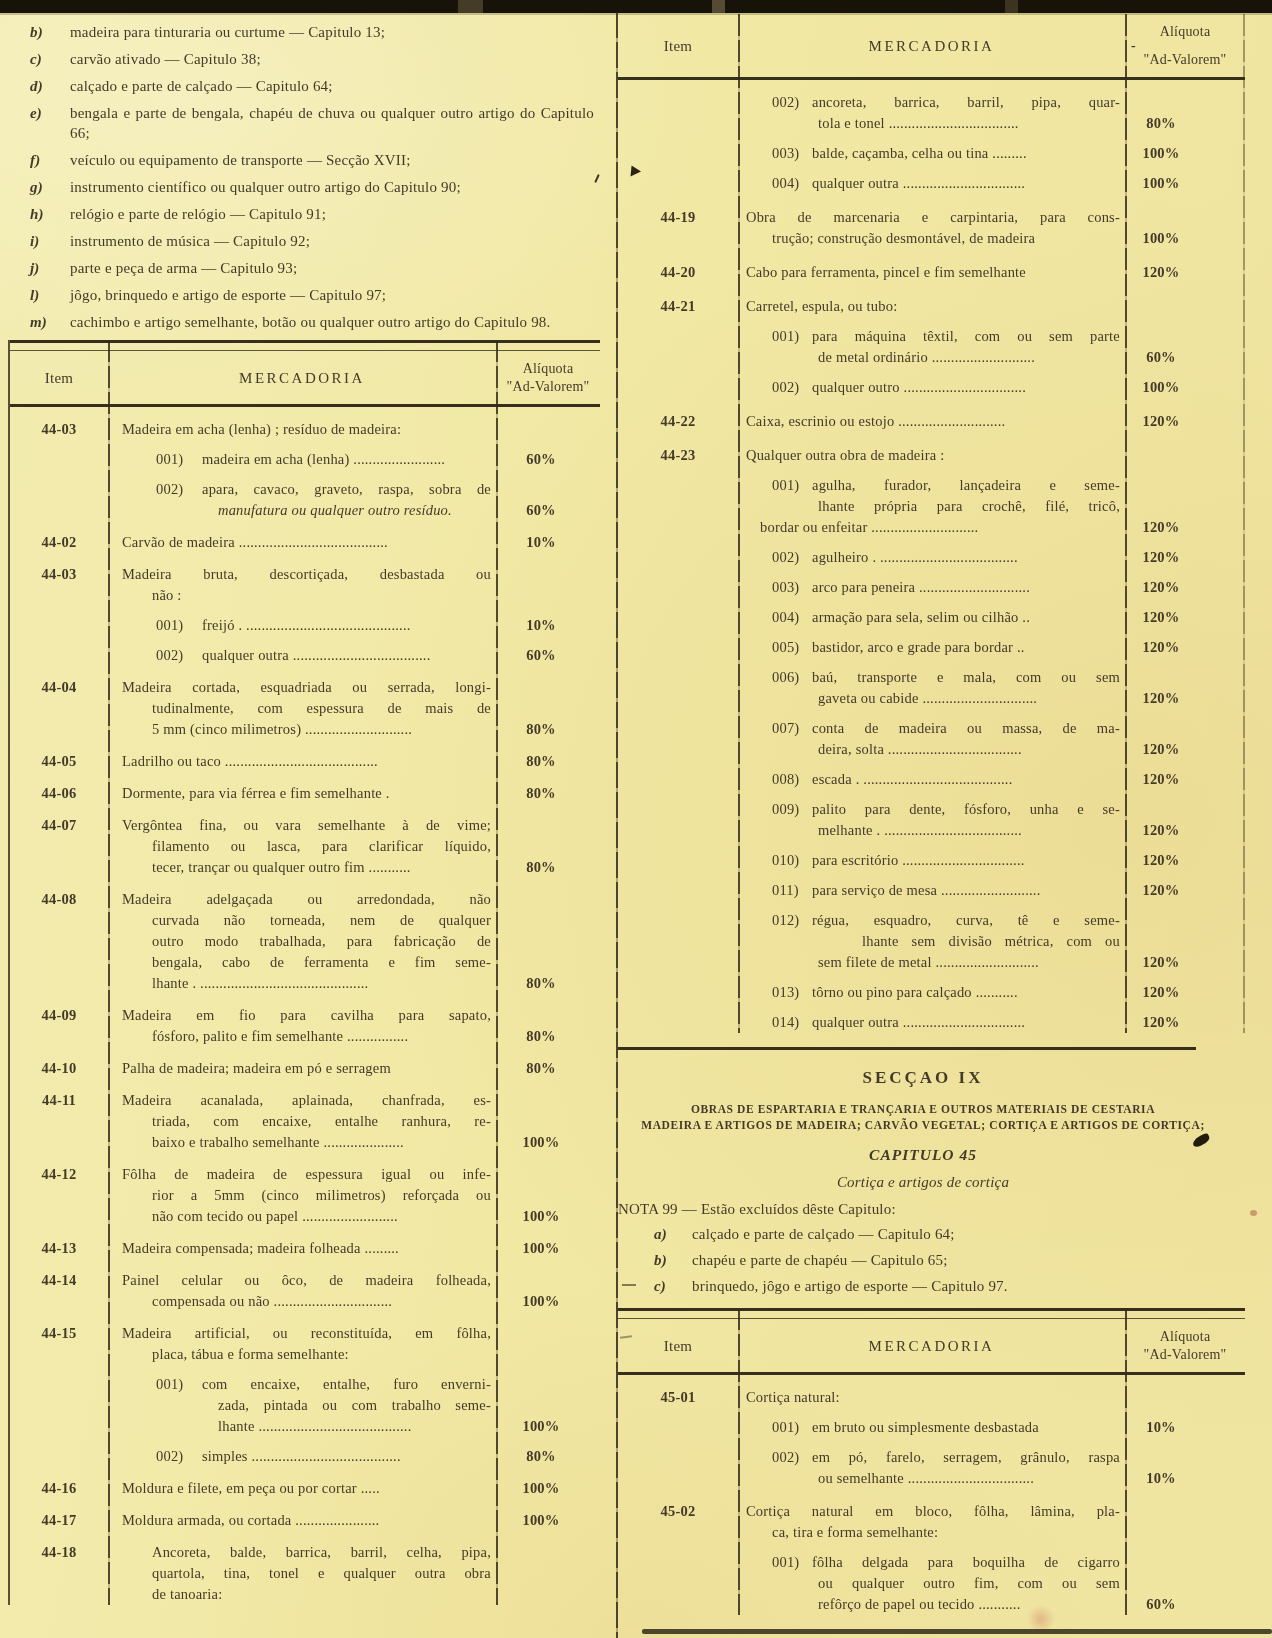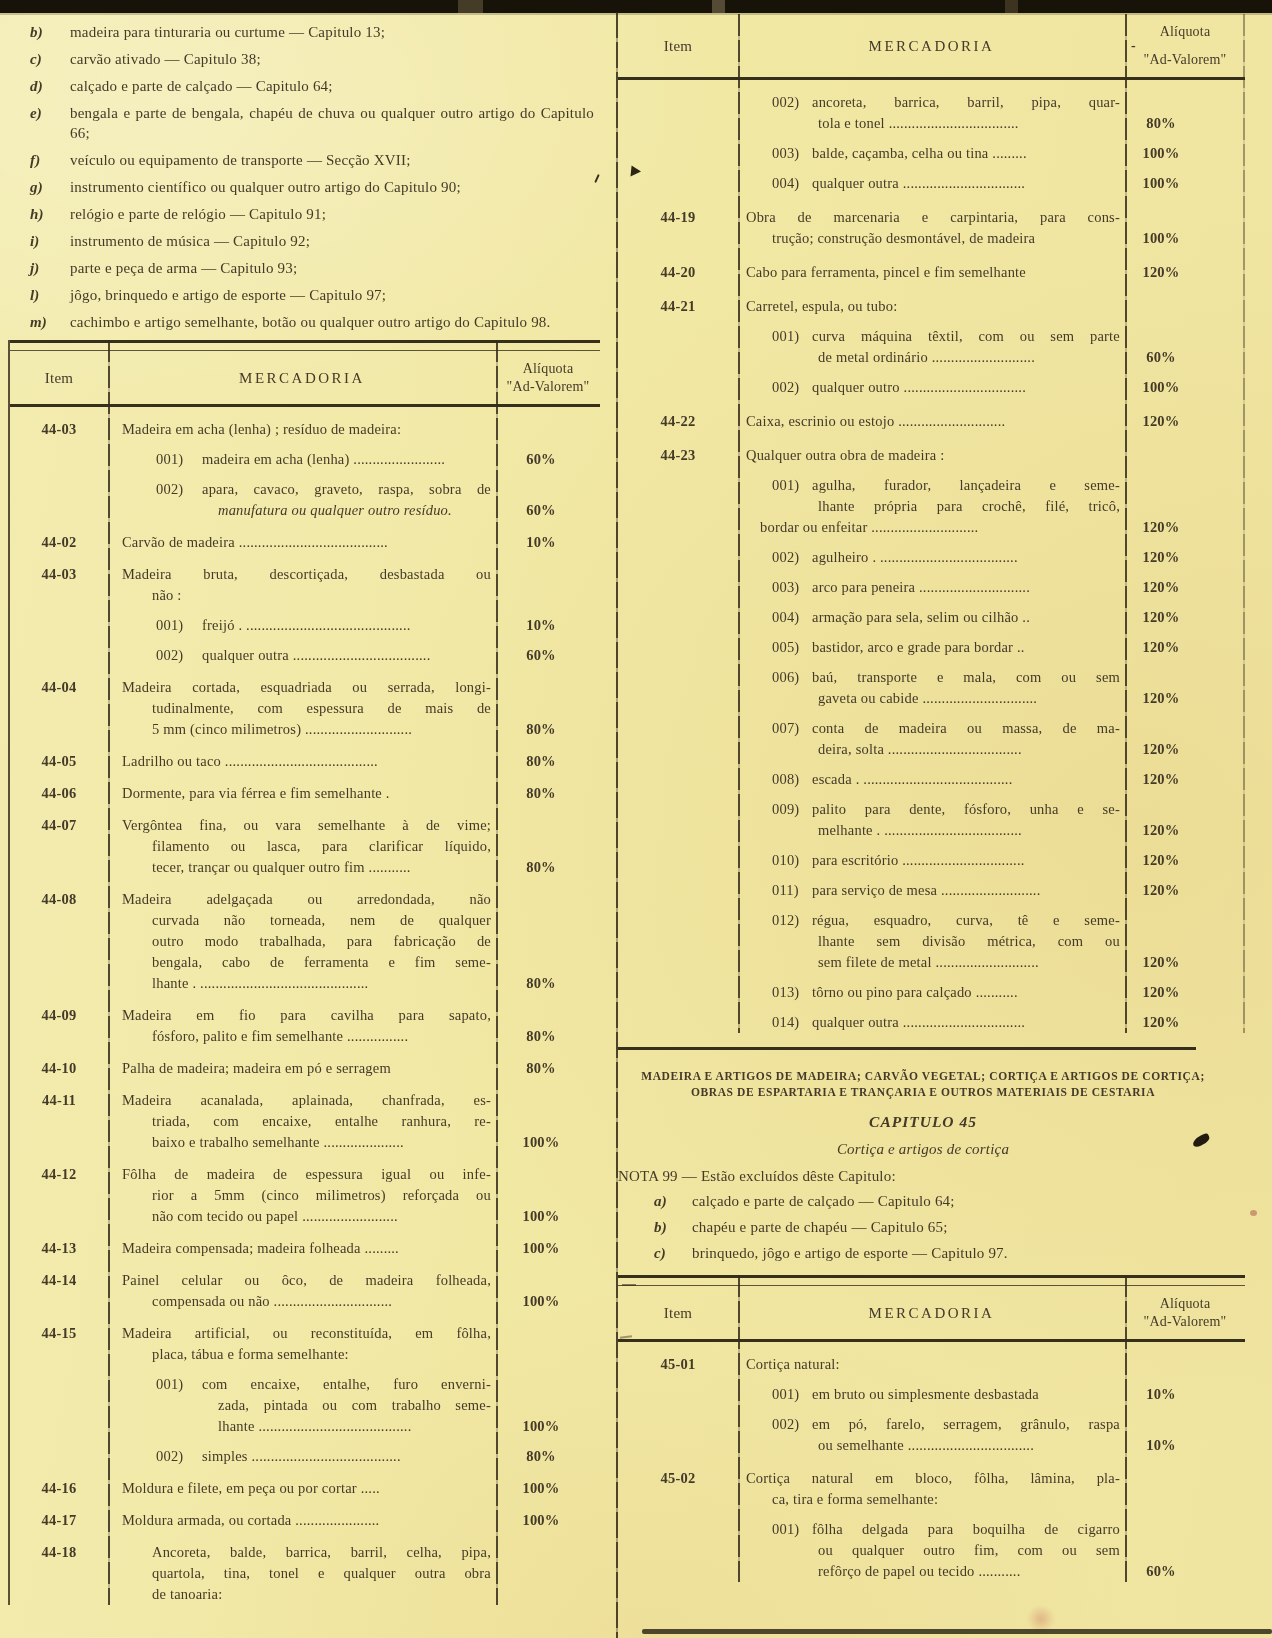--- a/index.html
+++ b/index.html
@@ -335,21 +335,21 @@
         <div class="trow">
           <div class="citem">44-20</div>
           <div class="line" style="grid-row: 1;">Cabo para ferramenta, pincel e fim semelhante</div>
           <div class="rate" style="grid-row: 1;">120%</div>
         </div>
         <div class="trow">
           <div class="citem">44-21</div>
           <div class="line" style="grid-row: 1;">Carretel, espula, ou tubo:</div>
           <div class="line seg-gap subfirst" style="grid-row: 2;">
             <span class="num">001)</span>
-            <span class="txt fill">curva máquina têxtil, com ou sem parte</span>
+            <span class="txt fill">para máquina têxtil, com ou sem parte</span>
           </div>
           <div class="line subcont" style="grid-row: 3;">de metal ordinário ...........................</div>
           <div class="rate" style="grid-row: 3;">60%</div>
           <div class="line seg-gap subfirst" style="grid-row: 4;">
             <span class="num">002)</span>
             <span class="txt">qualquer outro ................................</span>
           </div>
           <div class="rate" style="grid-row: 4;">100%</div>
         </div>
         <div class="trow">
@@ -417,21 +417,21 @@
           <div class="rate" style="grid-row: 16;">120%</div>
           <div class="line seg-gap subfirst" style="grid-row: 17;">
             <span class="num">011)</span>
             <span class="txt">para serviço de mesa ..........................</span>
           </div>
           <div class="rate" style="grid-row: 17;">120%</div>
           <div class="line seg-gap subfirst" style="grid-row: 18;">
             <span class="num">012)</span>
             <span class="txt fill">régua, esquadro, curva, tê e seme-</span>
           </div>
-          <div class="line subcont fill" style="grid-row: 19;">lhante sem divisão métrica, com ou</div>
+          <div class="line subcont fill" style="grid-row: 19; margin-left: 44px;">lhante sem divisão métrica, com ou</div>
           <div class="line subcont" style="grid-row: 20;">sem filete de metal ...........................</div>
           <div class="rate" style="grid-row: 20;">120%</div>
           <div class="line seg-gap subfirst" style="grid-row: 21;">
             <span class="num">013)</span>
             <span class="txt">tôrno ou pino para calçado ...........</span>
           </div>
           <div class="rate" style="grid-row: 21;">120%</div>
           <div class="line seg-gap subfirst" style="grid-row: 22;">
             <span class="num">014)</span>
             <span class="txt">qualquer outra ................................</span>
@@ -440,22 +440,23 @@
         </div>
       </div>
     <div class="vl vl1"></div>
     <div class="vl vl2"></div>
     <div class="vl vl3"></div>
   </div>
 
   <div class="sec-rule"></div>
 
   <div class="seccao">
+    <div class="sec-title">SECÇAO IX</div>
+    <div class="sec-sub">OBRAS DE ESPARTARIA E TRANÇARIA E OUTROS MATERIAIS DE CESTARIA</div>
     <div class="sec-sub">MADEIRA E ARTIGOS DE MADEIRA; CARVÃO VEGETAL; CORTIÇA E ARTIGOS DE CORTIÇA;</div>
-    <div class="sec-sub">OBRAS DE ESPARTARIA E TRANÇARIA E OUTROS MATERIAIS DE CESTARIA</div>
     <div class="sec-cap">CAPITULO 45</div>
     <div class="sec-capsub">Cortiça e artigos de cortiça</div>
     <div class="sec-nota">NOTA 99 — Estão excluídos dêste Capitulo:</div>
     <div id="sec-items">
         <div class="sec-item">
           <span class="letter">a)</span>
           <span class="text">calçado e parte de calçado — Capitulo 64;</span>
         </div>
         <div class="sec-item">
           <span class="letter">b)</span>

